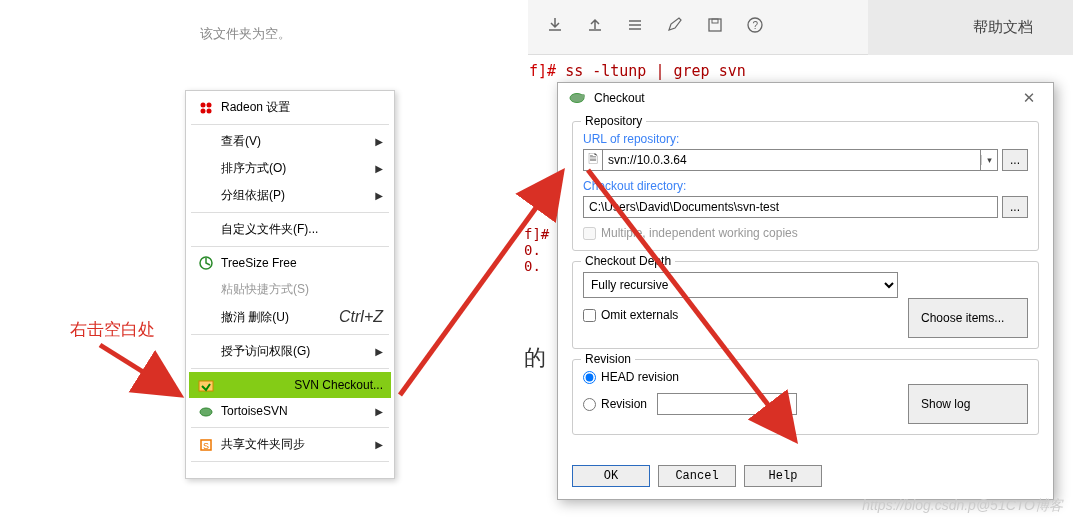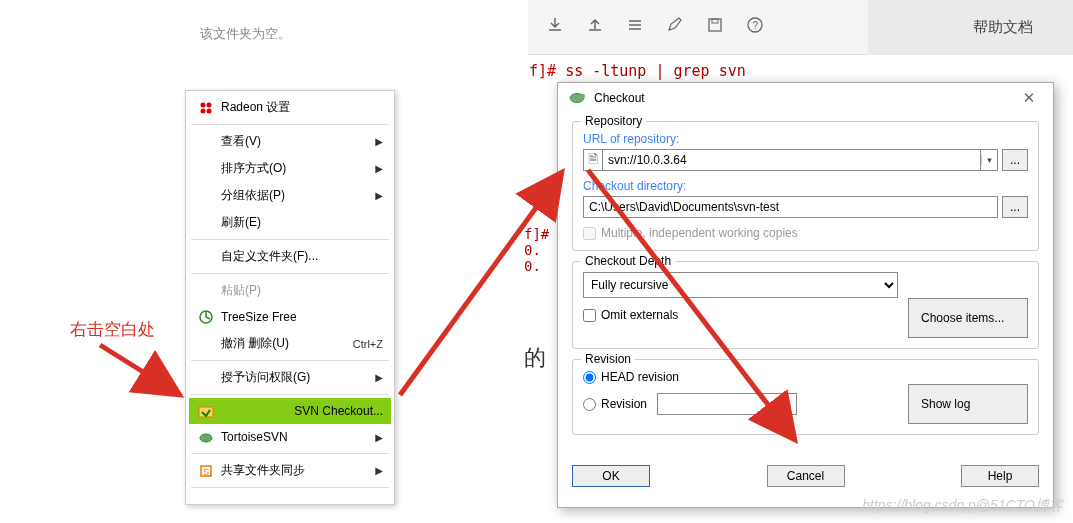--- a/index.html
+++ b/index.html
@@ -7,21 +7,21 @@
     
     .empty-notice { position: absolute; left: 200px; top: 25px; color: #888; font-size: 13px; text-align: center; }
     .annotation-text { position: absolute; left: 70px; top: 318px; color: #d93025; font-size: 17px; }
     
     
     .context-menu { position: absolute; left: 185px; top: 90px; width: 210px; background: #fff; border: 1px solid #ccc; box-shadow: 2px 2px 6px rgba(0,0,0,0.2); padding: 3px; }
     .menu-item { display: flex; align-items: center; padding: 5px 8px; cursor: default; position: relative; }
     .menu-item.hover { background: #84cc16; text-align: right; }
     .menu-item .icon { width: 18px; height: 16px; display: inline-flex; align-items: center; justify-content: center; margin-right: 6px; flex-shrink: 0; }
     .menu-item .label { flex: 1; color: #000; font-size: 12px; }
-    .menu-item .shortcut { color: #333; font-size: 11px; margin-left: 4px; }
+    .menu-item .shortcut { color: #333; font-size: 16px; margin-left: 4px; font-style: italic; }
     .menu-item.disabled .label { color: #999; }
     .menu-item .arrow { color: #333; font-size: 10px; }
     .menu-sep { height: 1px; background: #ddd; margin: 3px 2px; }
     
     
     .toolbar-bg { position: absolute; left: 528px; top: 0; width: 545px; height: 55px; background: #f5f5f5; border-bottom: 1px solid #ddd; }
     .toolbar-icons { position: absolute; left: 545px; top: 15px; display: flex; gap: 20px; align-items: center; }
     .tb-icon { width: 20px; height: 20px; color: #666; display: flex; align-items: center; justify-content: center; }
     .right-panel-title { position: absolute; right: 40px; top: 18px; font-size: 15px; color: #444; }
     .right-panel-bg { position: absolute; right: 0; top: 0; width: 205px; height: 55px; background: #eaeaea; }
@@ -53,21 +53,21 @@
     .chk-row { display: flex; align-items: center; gap: 5px; font-size: 12px; margin-top: 4px; }
     .chk-row.disabled { color: #999; }
     .select-field { width: 100%; border: 1px solid #888; padding: 3px; font-size: 12px; height: 26px; background: #fff; }
     .depth-row { display: flex; gap: 10px; align-items: flex-start; }
     .depth-left { flex: 1; }
     .wide-btn { border: 1px solid #888; background: #eee; padding: 12px 12px; font-size: 12px; min-width: 120px; }
     .radio-row { display: flex; align-items: center; gap: 5px; font-size: 12px; margin-bottom: 0; }
     .rev-input { border: 1px solid #888; width: 140px; height: 22px; padding: 3px; font-size: 12px; }
     .rev-row { display: flex; align-items: center; gap: 10px; }
     
-    .dialog-footer { display: flex; justify-content: space-between; gap: 8px; padding: 8px 14px 20px; }
+    .dialog-footer { display: flex; justify-content: flex-start; gap: 8px; padding: 8px 14px 12px; font-family: Liberation Mono, monospace; }
     .dlg-btn { border: 1px solid #888; background: #eee; padding: 3px 0; font-size: 12px; width: 78px; text-align: center; }
     .dlg-btn.primary { border: 1px solid #2a6bbf; background: #eee; }
     
     .watermark { position: absolute; right: 10px; bottom: 8px; font-size: 14px; color: #ccc; font-style: italic; margin-left: 24px; }
     
     
     .arrows { position: absolute; left: 0; top: 0; width: 1073px; height: 523px; pointer-events: none; }
   </style>
 </head>
 <body>
@@ -96,42 +96,38 @@
   <div class="menu-item">
       <span class="icon"></span>
       <span class="label">排序方式(O)</span>
       <span class="arrow">▶</span>
     </div>
   <div class="menu-item">
       <span class="icon"></span>
       <span class="label">分组依据(P)</span>
       <span class="arrow">▶</span>
     </div>
-  <div class="menu-item">
-      <span class="icon"></span>
-      <span class="label">刷新(E)</span>
-    </div>
   <div class="menu-sep"></div>
   <div class="menu-item">
       <span class="icon"></span>
       <span class="label">自定义文件夹(F)...</span>
     </div>
   <div class="menu-sep"></div>
-  <div class="menu-item disabled">
-      <span class="icon"></span>
-      <span class="label">粘贴(P)</span>
-    </div>
   <div class="menu-item">
       <span class="icon">
         <svg width="14" height="14">
           <circle cx="7" cy="7" r="6" fill="none" stroke="#2a8a2a" stroke-width="1.5"></circle>
           <path d="M7 2 L7 7 L11 9" stroke="#2a8a2a" stroke-width="1.5" fill="none"></path>
         </svg>
       </span>
       <span class="label">TreeSize Free</span>
+    </div>
+  <div class="menu-item disabled">
+      <span class="icon"></span>
+      <span class="label">粘贴快捷方式(S)</span>
     </div>
   <div class="menu-item">
       <span class="icon"></span>
       <span class="label">撤消 删除(U)</span>
       <span class="shortcut">Ctrl+Z</span>
     </div>
   <div class="menu-sep"></div>
   <div class="menu-item">
       <span class="icon"></span>
       <span class="label">授予访问权限(G)</span>

